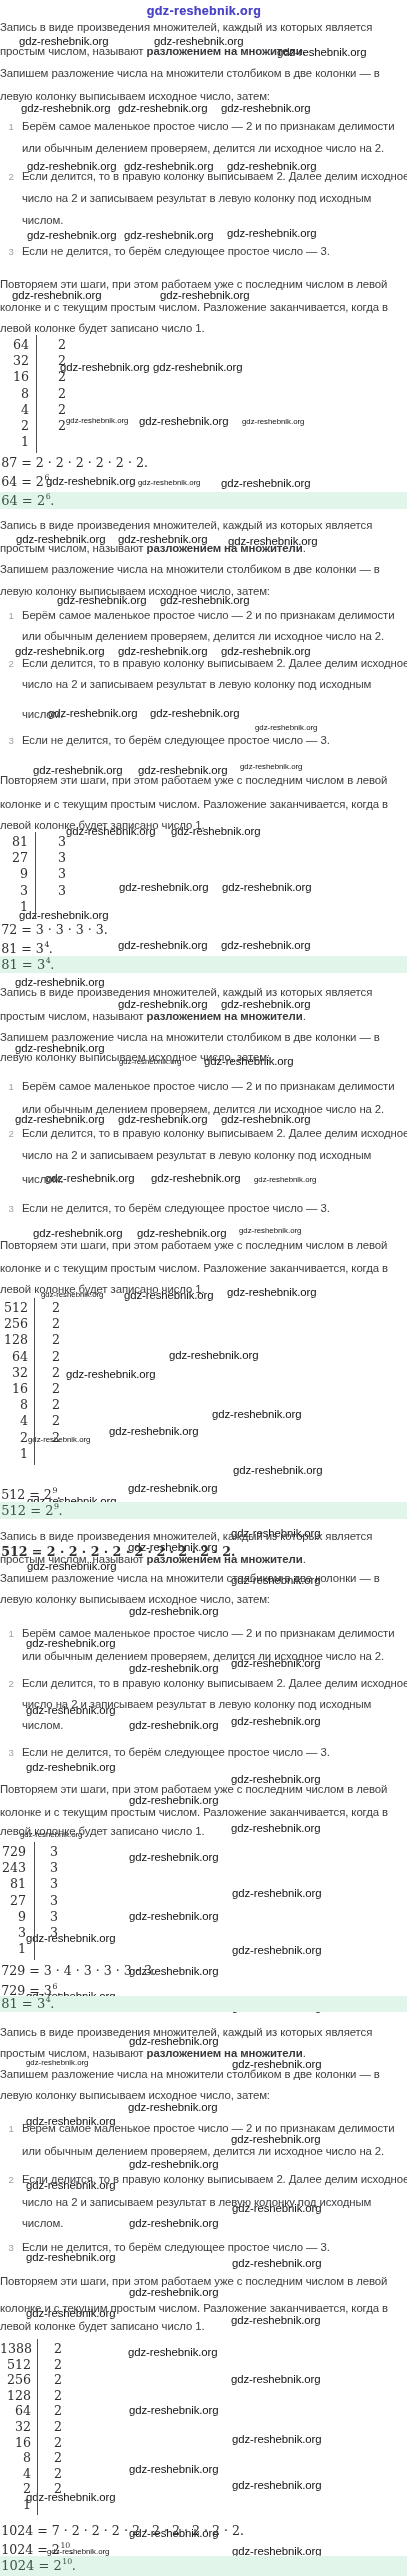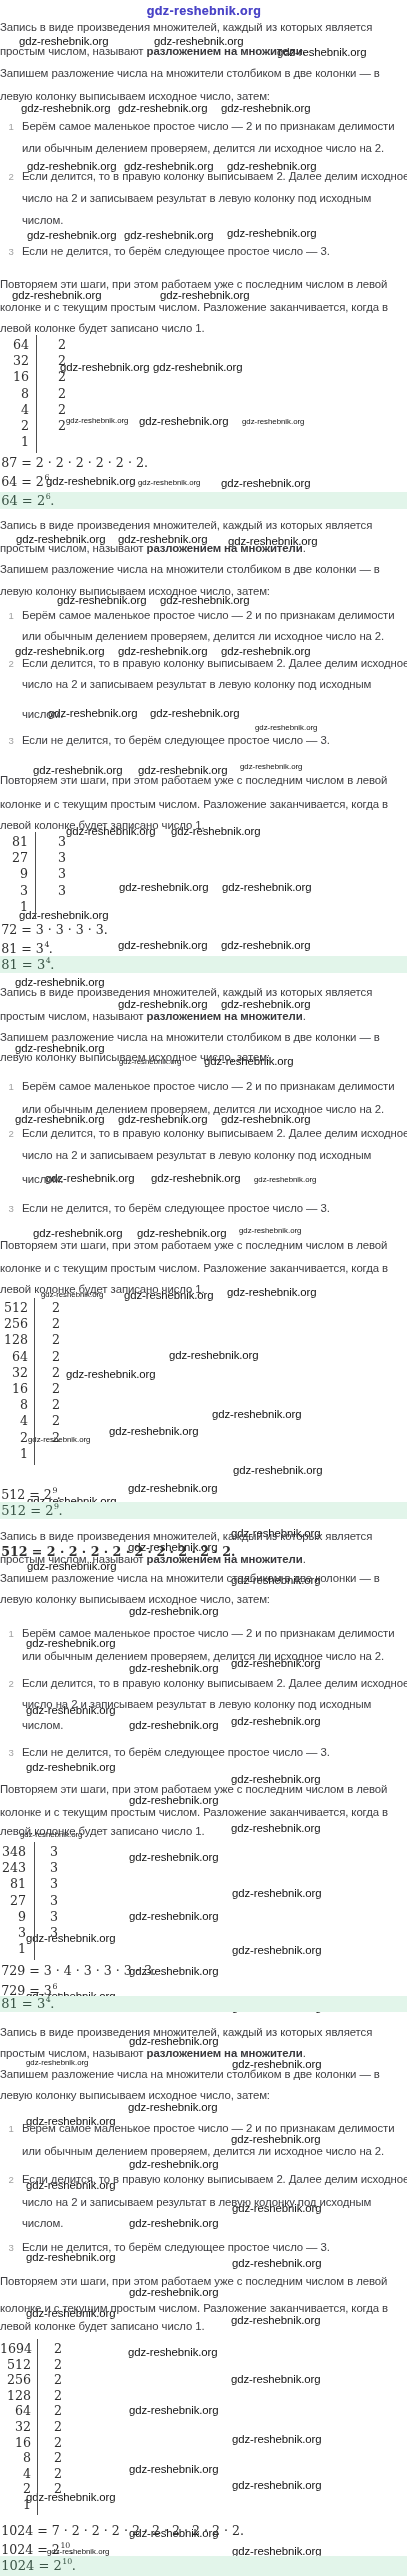--- a/index.html
+++ b/index.html
@@ -422,21 +422,21 @@
         <div class="bodyline" style="top: 1746px;">
           <span class="marker">3</span>
           <span class="item-text">Если не делится, то берём следующее простое число — 3.</span>
         </div>
         <div class="bodyline" style="top: 1783px;">Повторяем эти шаги, при этом работаем уже с последним числом в левой</div>
         <div class="bodyline" style="top: 1806px;">колонке и с текущим простым числом. Разложение заканчивается, когда в</div>
         <div class="bodyline" style="top: 1825px;">левой колонке будет записано число 1.</div>
         <div class="ftable" style="top: 1844px;">
           <div class="tdivider" style="left: 34px; top: -2.4px; height: 118px;"></div>
           <div class="trow" style="top: 0px; height: 16px;">
-            <div class="tleft" style="width: 26px;">348</div>
+            <div class="tleft" style="width: 26px;">729</div>
             <div class="tright" style="left: 50px;">3</div>
           </div>
           <div class="trow" style="top: 16px; height: 16px;">
             <div class="tleft" style="width: 26px;">243</div>
             <div class="tright" style="left: 50px;">3</div>
           </div>
           <div class="trow" style="top: 32px; height: 16px;">
             <div class="tleft" style="width: 26px;">81</div>
             <div class="tright" style="left: 50px;">3</div>
           </div>
@@ -488,21 +488,21 @@
         <div class="bodyline" style="top: 2241px;">
           <span class="marker">3</span>
           <span class="item-text">Если не делится, то берём следующее простое число — 3.</span>
         </div>
         <div class="bodyline" style="top: 2275px;">Повторяем эти шаги, при этом работаем уже с последним числом в левой</div>
         <div class="bodyline" style="top: 2302px;">колонке и с текущим простым числом. Разложение заканчивается, когда в</div>
         <div class="bodyline" style="top: 2320px;">левой колонке будет записано число 1.</div>
         <div class="ftable" style="top: 2341px;">
           <div class="tdivider" style="left: 37px; top: -2.4px; height: 176px;"></div>
           <div class="trow" style="top: 0px; height: 15.6px;">
-            <div class="tleft" style="width: 31px;">1694</div>
+            <div class="tleft" style="width: 31px;">1388</div>
             <div class="tright" style="left: 54px;">2</div>
           </div>
           <div class="trow" style="top: 15.6px; height: 15.6px;">
             <div class="tleft" style="width: 31px;">512</div>
             <div class="tright" style="left: 54px;">2</div>
           </div>
           <div class="trow" style="top: 31px; height: 15.6px;">
             <div class="tleft" style="width: 31px;">256</div>
             <div class="tright" style="left: 54px;">2</div>
           </div>

